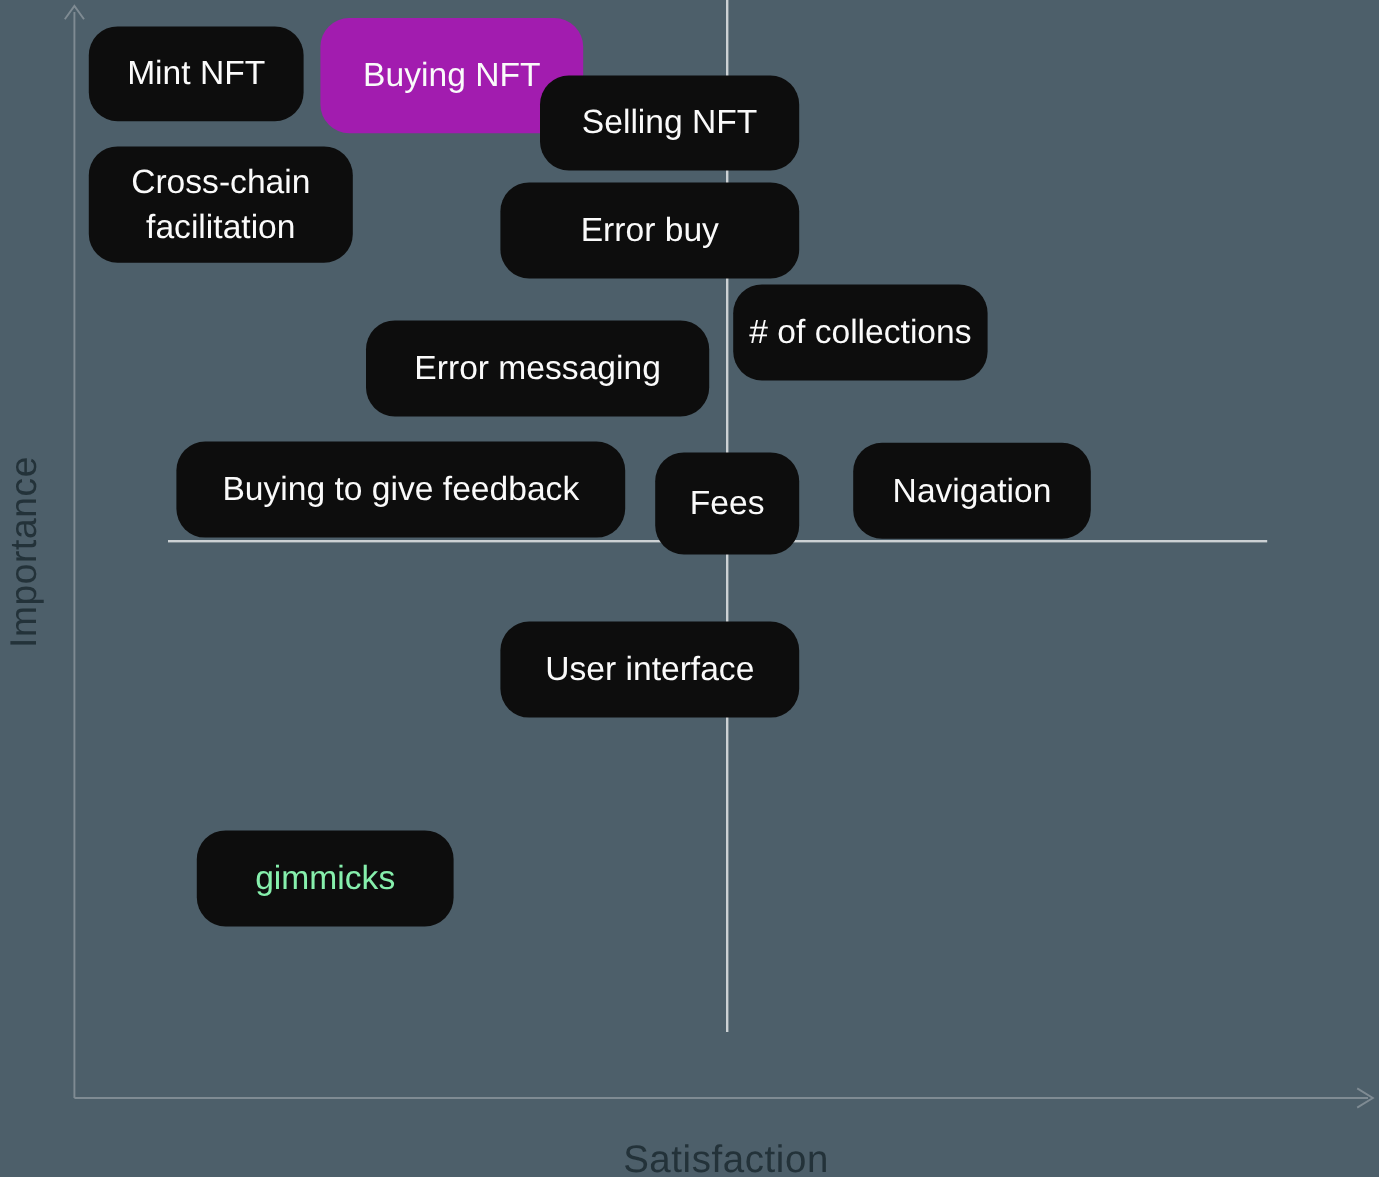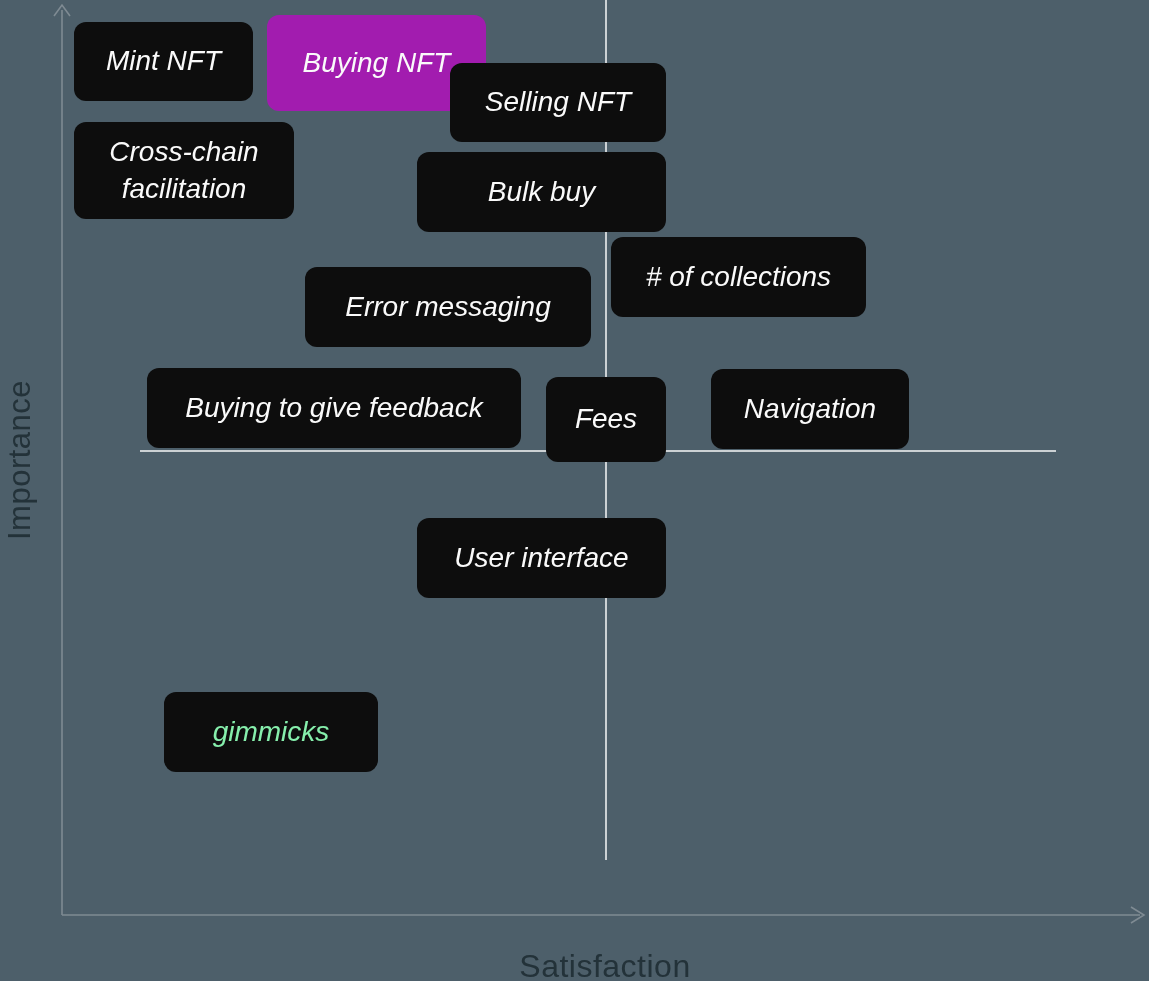--- a/index.html
+++ b/index.html
@@ -63,30 +63,29 @@
     font-size: 32px;
     letter-spacing: 0.5px;
     color: #233239;
     white-space: nowrap;
   }
   
   .note {
     position: absolute;
     background: #0d0d0d;
     color: #fafafa;
-    border-radius: 12px;
+    border-radius: 24px;
     display: flex;
     align-items: center;
     justify-content: center;
     text-align: center;
     font-size: 28px;
     line-height: 1.32;
     padding: 0 12px;
     box-sizing: border-box;
-    font-style: italic;
   }
 </style>
 </head>
 <body style="background: rgb(77, 95, 106);">
 
 <div class="canvas">
 
   <svg class="axes-svg" viewBox="0 0 1149 981" xmlns="http://www.w3.org/2000/svg">
 
     <line x1="62" y1="10" x2="62" y2="915" stroke="#7f8b93" stroke-width="1.6"></line>
@@ -102,23 +101,23 @@
   <div class="crosshair-h"></div>
 
   <div class="y-axis-label">Importance</div>
   <div class="x-axis-label">Satisfaction</div>
 
   <div>
       <div class="note" style="left: 74px; top: 22px; width: 179px; height: 79px; background: rgb(13, 13, 13); color: rgb(250, 250, 250);">Mint NFT</div>
       <div class="note" style="left: 267px; top: 15px; width: 219px; height: 96px; background: #a21caf; color: rgb(250, 250, 250);">Buying NFT</div>
       <div class="note" style="left: 450px; top: 63px; width: 216px; height: 79px; background: rgb(13, 13, 13); color: rgb(250, 250, 250);">Selling NFT</div>
       <div class="note" style="left: 74px; top: 122px; width: 220px; height: 97px; background: rgb(13, 13, 13); color: rgb(250, 250, 250);">Cross-chain facilitation</div>
-      <div class="note" style="left: 417px; top: 152px; width: 249px; height: 80px; background: rgb(13, 13, 13); color: rgb(250, 250, 250);">Bulk buy</div>
+      <div class="note" style="left: 417px; top: 152px; width: 249px; height: 80px; background: rgb(13, 13, 13); color: rgb(250, 250, 250);">Error buy</div>
       <div class="note" style="left: 305px; top: 267px; width: 286px; height: 80px; background: rgb(13, 13, 13); color: rgb(250, 250, 250);">Error messaging</div>
-      <div class="note" style="left: 611px; top: 237px; width: 255px; height: 80px; background: rgb(13, 13, 13); color: rgb(250, 250, 250);"># of collections</div>
+      <div class="note" style="left: 611px; top: 237px; width: 212px; height: 80px; background: rgb(13, 13, 13); color: rgb(250, 250, 250);"># of collections</div>
       <div class="note" style="left: 147px; top: 368px; width: 374px; height: 80px; background: rgb(13, 13, 13); color: rgb(250, 250, 250);">Buying to give feedback</div>
       <div class="note" style="left: 546px; top: 377px; width: 120px; height: 85px; background: rgb(13, 13, 13); color: rgb(250, 250, 250);">Fees</div>
       <div class="note" style="left: 711px; top: 369px; width: 198px; height: 80px; background: rgb(13, 13, 13); color: rgb(250, 250, 250);">Navigation</div>
       <div class="note" style="left: 417px; top: 470px; width: 249px; height: 80px; background: rgb(13, 13, 13); color: rgb(250, 250, 250); margin-top: 48px;">User interface</div>
       <div class="note" style="left: 164px; top: 692px; width: 214px; height: 80px; background: rgb(13, 13, 13); color: #86efac;">gimmicks</div>
     </div>
 
 </div>
 
 </body></html>

